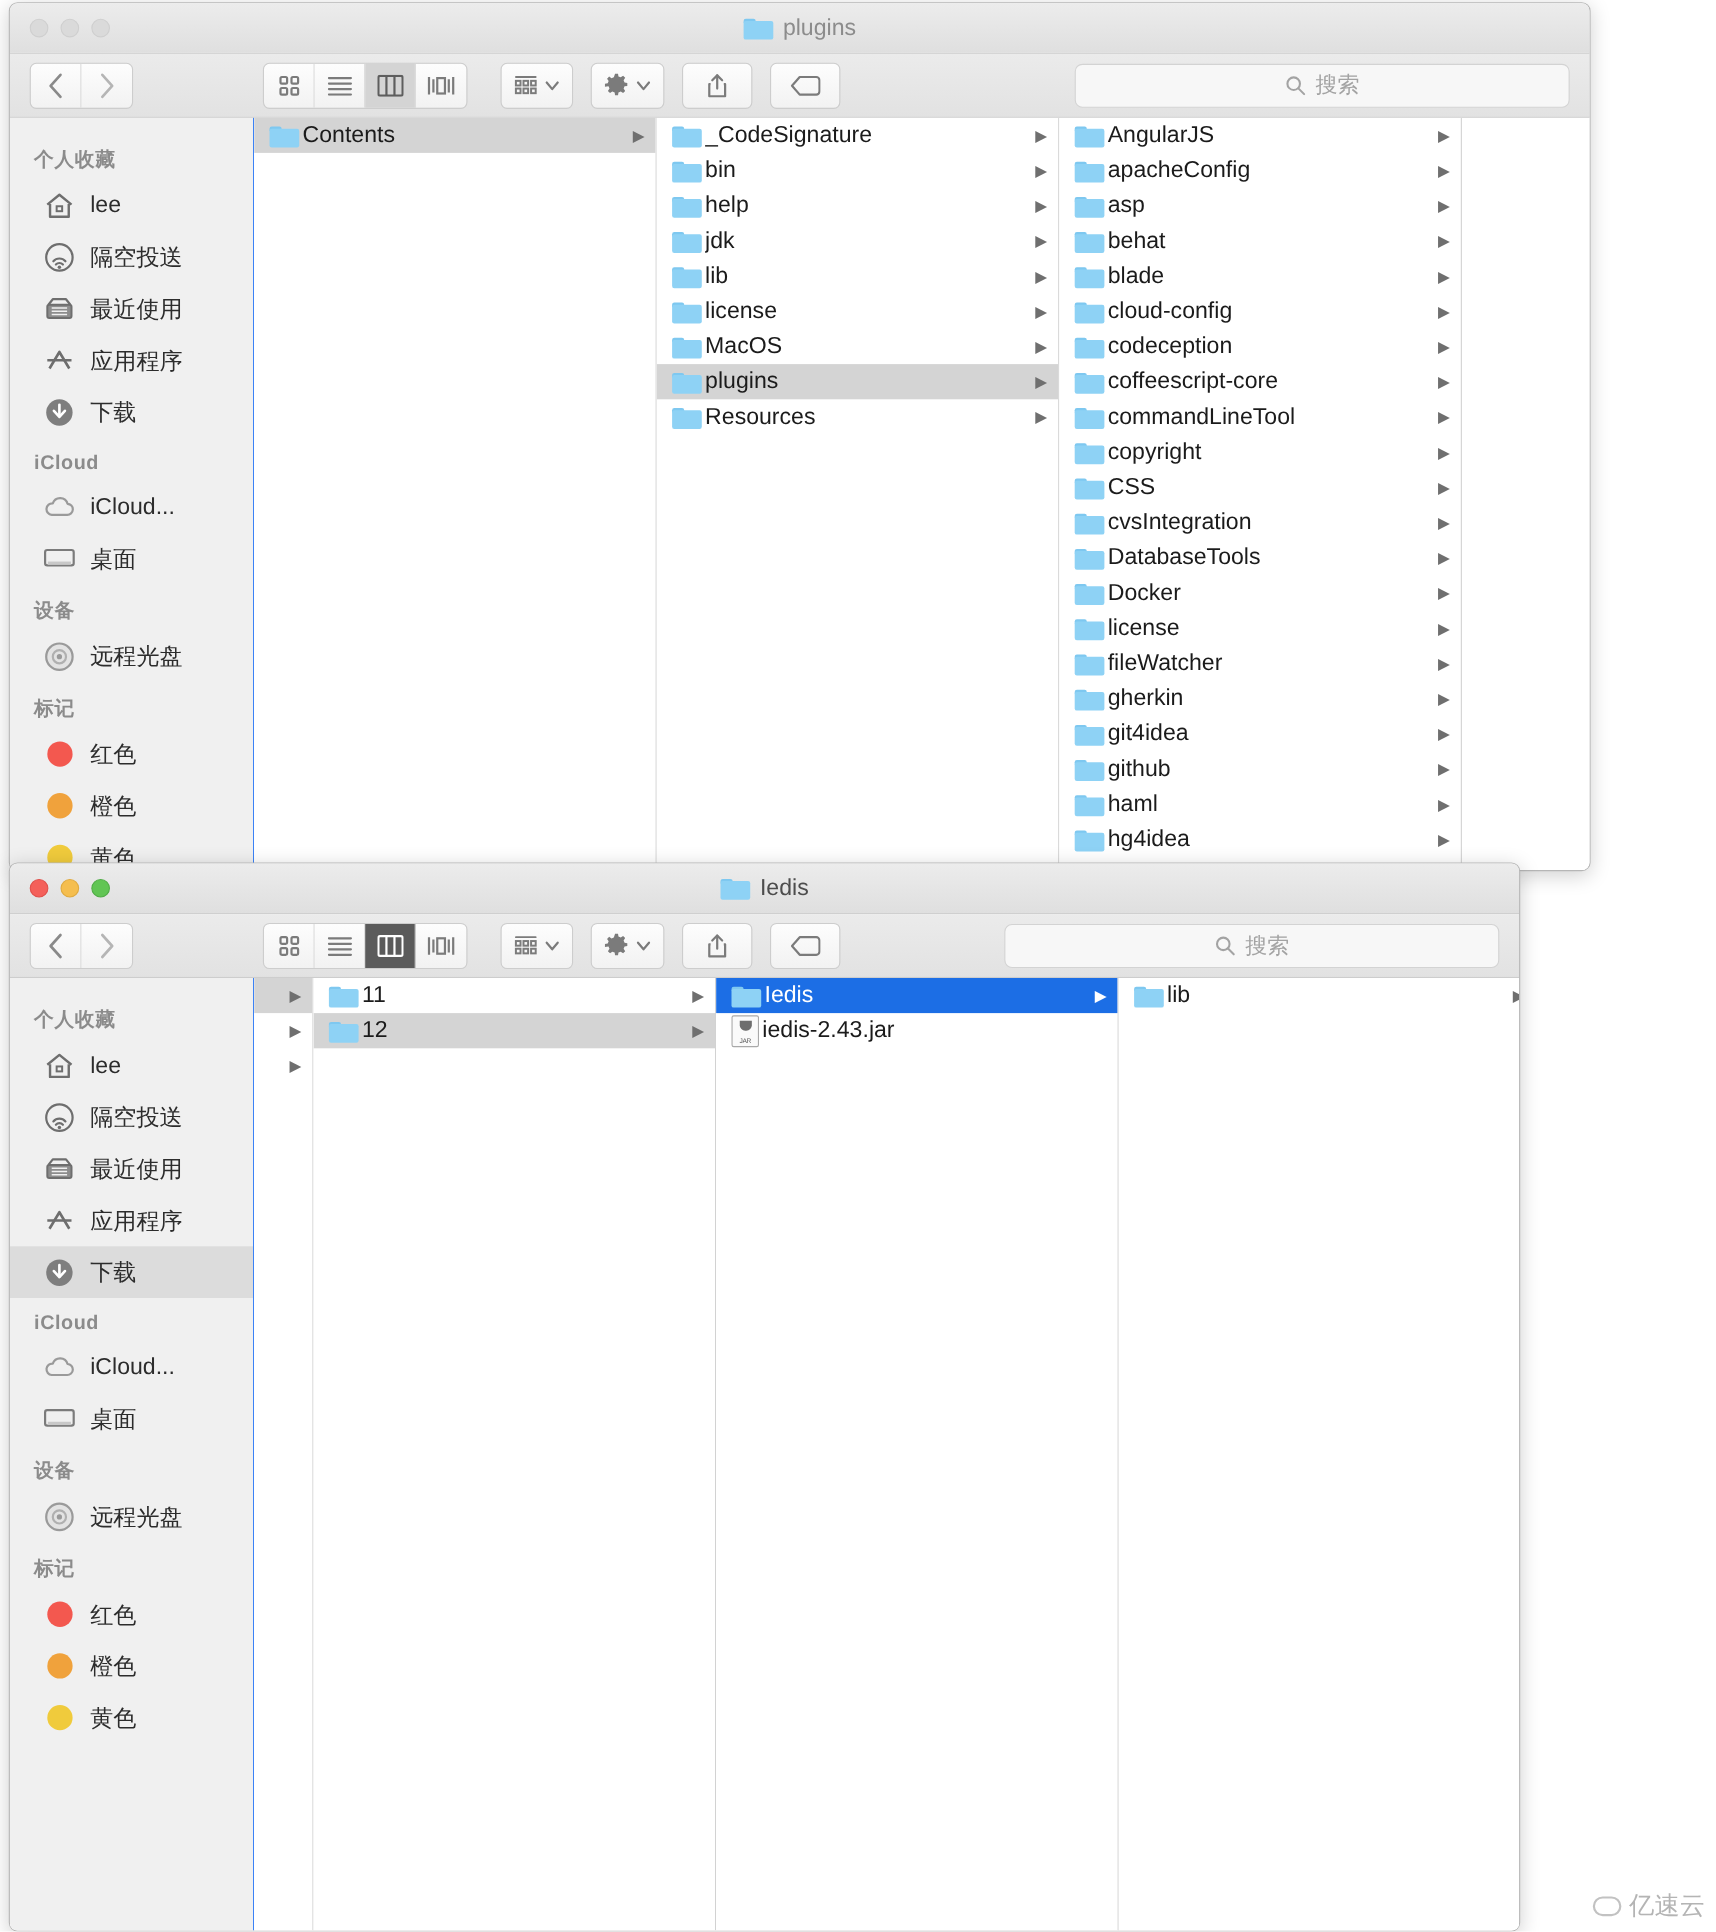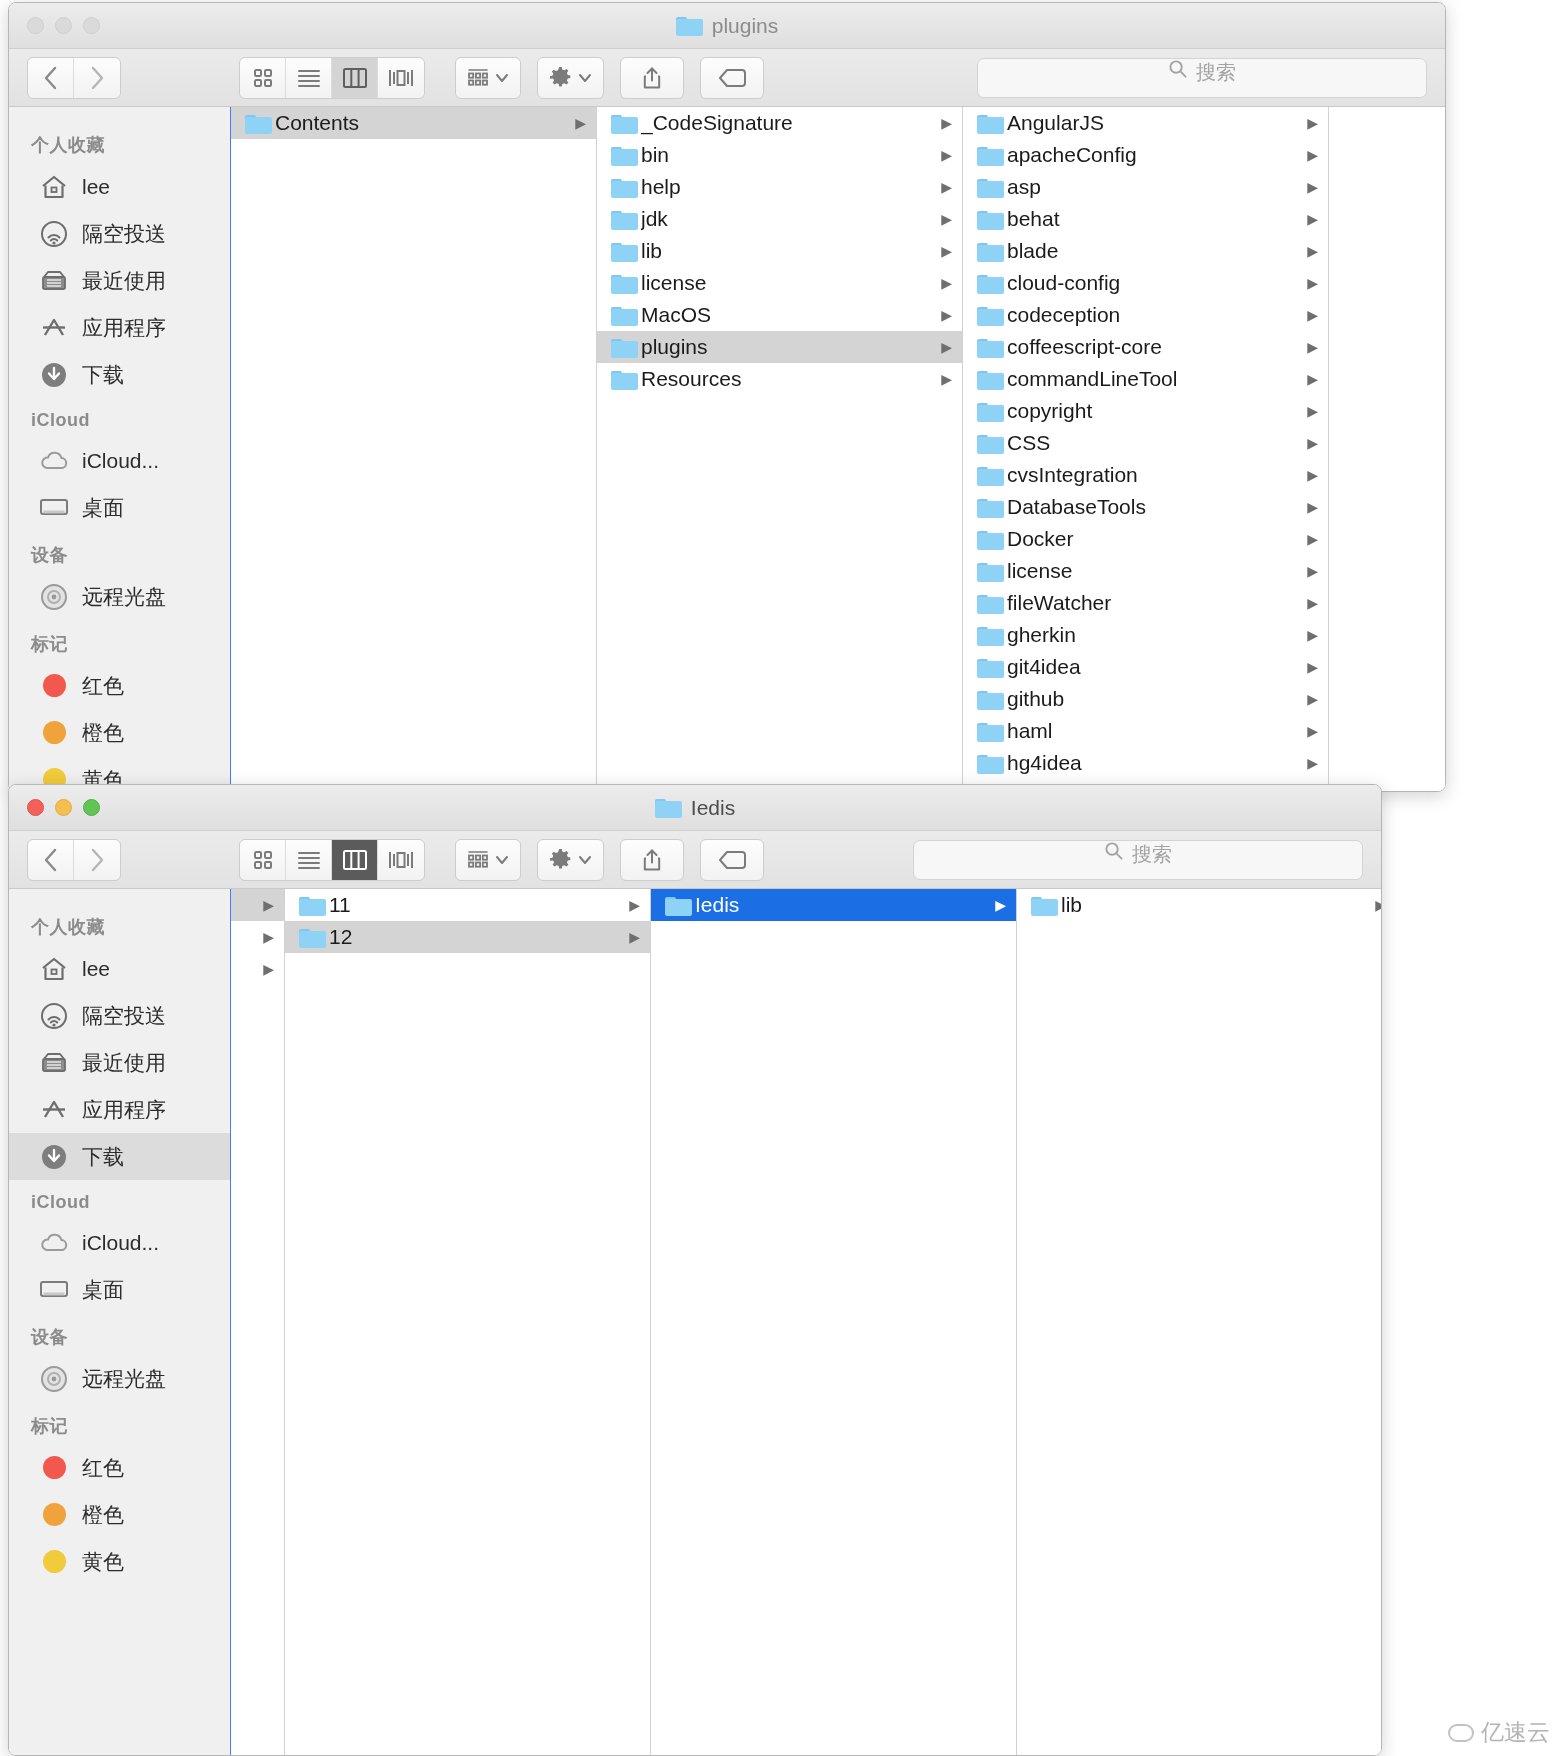--- a/index.html
+++ b/index.html
@@ -76,21 +76,21 @@
     padding: 0 11px; gap:6px;
   }
   .nav-group { margin-right: 0; }
   .spacer-lg { width: 118px; }
   .spacer-md { width: 30px; }
   .spacer-sm { width: 16px; }
 
   .searchbox {
     position:absolute; right:18px; top:50%; transform:translateY(-50%);
     width:450px; height:40px; border:1px solid #d3d3d3; border-radius:7px;
-    background:#f7f7f7; display:flex; align-items:flex-start; justify-content:center; gap:9px;
+    background:#f7f7f7; display:flex; align-items:center; justify-content:center; gap:9px;
   }
   .search-ph { color:#a3a3a3; font-size:20px; }
 
   .body-area { display:flex; height: calc(100% - 104px); background:#fff; }
 
   
   .sidebar {
     width: 222px; flex: 0 0 222px;
     background:#f0f0f0;
     border-right:1px solid #3b82f6;
@@ -846,20 +846,28 @@
               <span class="name">12</span>
               <span class="arrow">▶</span>
             </div>
           </div>
           <div class="col" style="width:366px">
             <div class="row sel-blue">
               <span class="folder"></span>
               <span class="name">Iedis</span>
               <span class="arrow">▶</span>
             </div>
+            <div class="row">
+              <span class="jar">
+                <span class="cup"></span>
+                <span class="lbl">JAR</span>
+              </span>
+              <span class="name">iedis-2.43.jar</span>
+              <span class="arrow hidden">▶</span>
+            </div>
           </div>
           <div class="col" style="width:380px">
             <div class="row">
               <span class="folder"></span>
               <span class="name">lib</span>
               <span class="arrow">▶</span>
             </div>
           </div>
         </div>
     </div>

